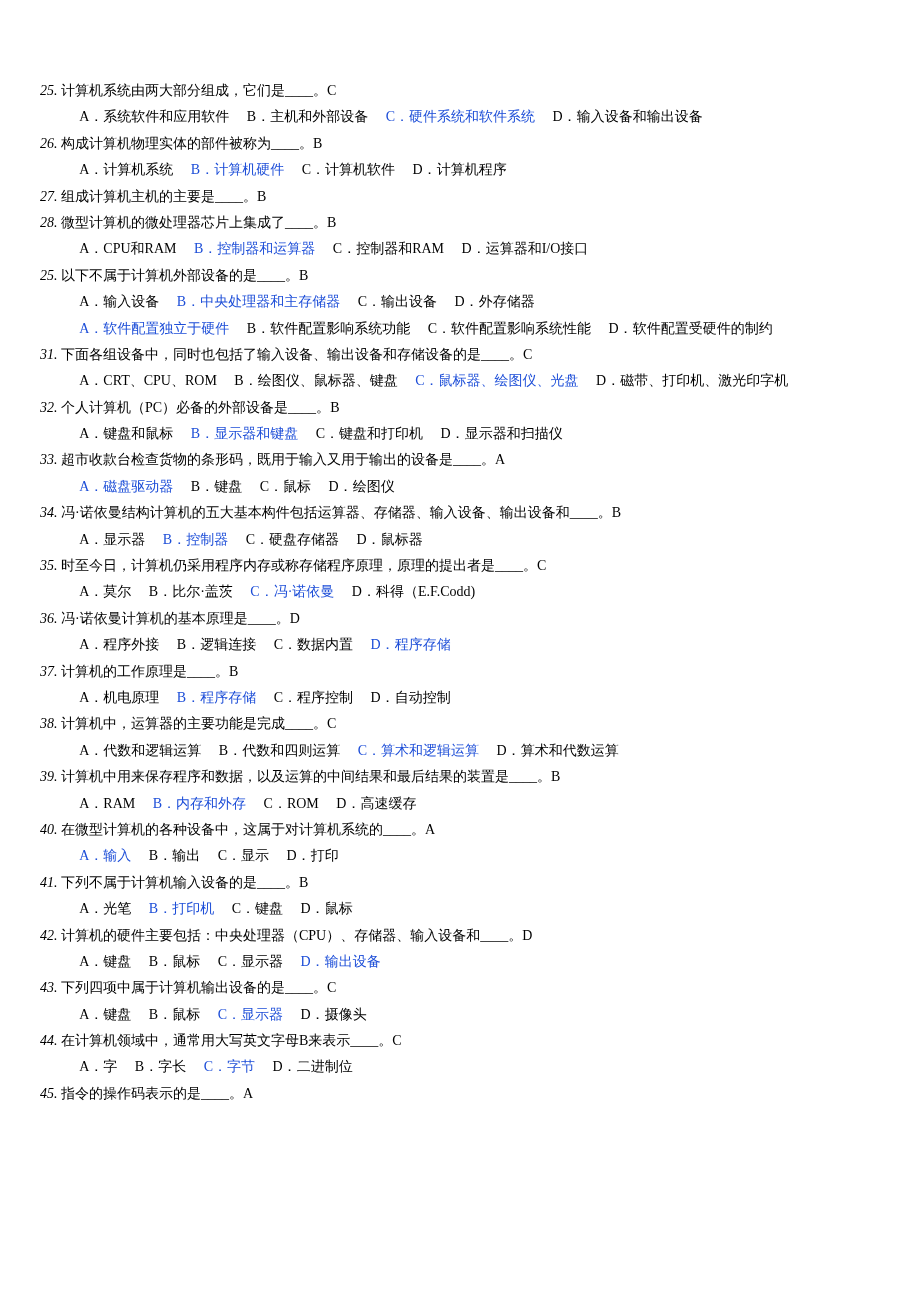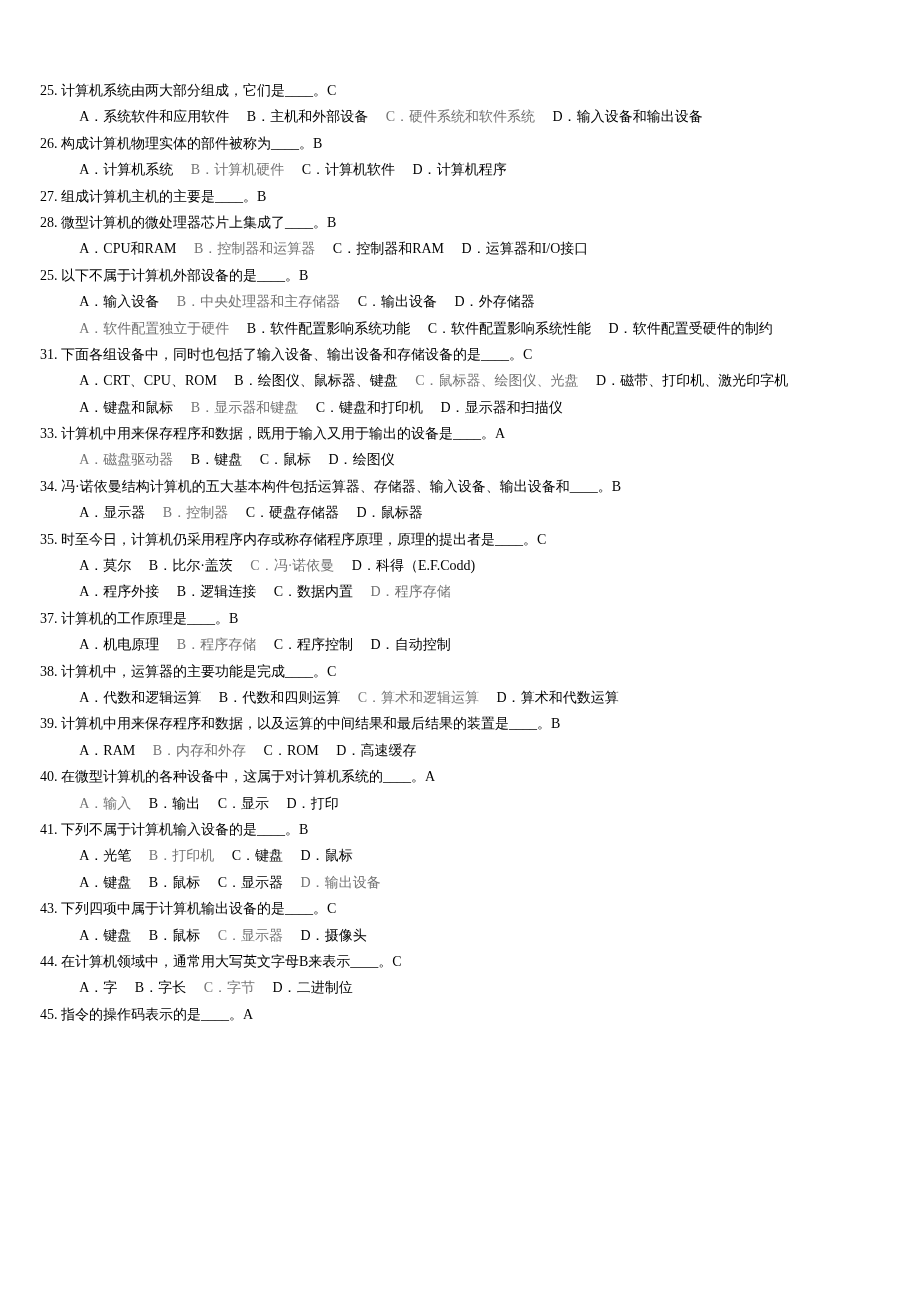--- a/index.html
+++ b/index.html
@@ -24,24 +24,25 @@
     margin-bottom: 4px;
   }
   .opt {
     display: inline;
     white-space: nowrap;
   }
   .opt + .opt {
     margin-left: 1em;
   }
   .correct {
-    color: #737373;
+    color: #1d4ed8;
   }
   .num {
     display: inline-block;
+    font-style: italic;
   }
   .ans {
     margin-left: 0;
   }
 </style>
 </head>
 <body>
 
 <div id="container">
     <div class="q q-line"><span class="num">25.</span> <span>计算机系统由两大部分组成，它们是____。</span><span class="ans">C</span></div>
@@ -49,37 +50,40 @@
     <div class="q q-line"><span class="num">26.</span> <span>构成计算机物理实体的部件被称为____。</span><span class="ans">B</span></div>
     <div class="opts"><span class="opt"><span>A．</span><span>计算机系统</span></span>  <span class="opt correct"><span>B．</span><span>计算机硬件</span></span>  <span class="opt"><span>C．</span><span>计算机软件</span></span>  <span class="opt"><span>D．</span><span>计算机程序</span></span></div>
     <div class="q q-line"><span class="num">27.</span> <span>组成计算机主机的主要是____。</span><span class="ans">B</span></div>
     <div class="q q-line"><span class="num">28.</span> <span>微型计算机的微处理器芯片上集成了____。</span><span class="ans">B</span></div>
     <div class="opts"><span class="opt"><span>A．</span><span>CPU和RAM</span></span>  <span class="opt correct"><span>B．</span><span>控制器和运算器</span></span>  <span class="opt"><span>C．</span><span>控制器和RAM</span></span>  <span class="opt"><span>D．</span><span>运算器和I/O接口</span></span></div>
     <div class="q q-line"><span class="num">25.</span> <span>以下不属于计算机外部设备的是____。</span><span class="ans">B</span></div>
     <div class="opts"><span class="opt"><span>A．</span><span>输入设备</span></span>  <span class="opt correct"><span>B．</span><span>中央处理器和主存储器</span></span>  <span class="opt"><span>C．</span><span>输出设备</span></span>  <span class="opt"><span>D．</span><span>外存储器</span></span></div>
     <div class="opts"><span class="opt correct"><span>A．</span><span>软件配置独立于硬件</span></span>  <span class="opt"><span>B．</span><span>软件配置影响系统功能</span></span>  <span class="opt"><span>C．</span><span>软件配置影响系统性能</span></span>  <span class="opt"><span>D．</span><span>软件配置受硬件的制约</span></span></div>
     <div class="q q-line"><span class="num">31.</span> <span>下面各组设备中，同时也包括了输入设备、输出设备和存储设备的是____。</span><span class="ans">C</span></div>
     <div class="opts"><span class="opt"><span>A．</span><span>CRT、CPU、ROM</span></span>  <span class="opt"><span>B．</span><span>绘图仪、鼠标器、键盘</span></span>  <span class="opt correct"><span>C．</span><span>鼠标器、绘图仪、光盘</span></span>  <span class="opt"><span>D．</span><span>磁带、打印机、激光印字机</span></span></div>
+    <div class="q q-line"><span class="num">32.</span> <span>个人计算机（PC）必备的外部设备是____。</span><span class="ans">B</span></div>
     <div class="opts"><span class="opt"><span>A．</span><span>键盘和鼠标</span></span>  <span class="opt correct"><span>B．</span><span>显示器和键盘</span></span>  <span class="opt"><span>C．</span><span>键盘和打印机</span></span>  <span class="opt"><span>D．</span><span>显示器和扫描仪</span></span></div>
-    <div class="q q-line"><span class="num">33.</span> <span>计算机中用来保存程序和数据，既用于输入又用于输出的设备是____。</span><span class="ans">A</span></div>
+    <div class="q q-line"><span class="num">33.</span> <span>超市收款台检查货物的条形码，既用于输入又用于输出的设备是____。</span><span class="ans">A</span></div>
     <div class="opts"><span class="opt correct"><span>A．</span><span>磁盘驱动器</span></span>  <span class="opt"><span>B．</span><span>键盘</span></span>  <span class="opt"><span>C．</span><span>鼠标</span></span>  <span class="opt"><span>D．</span><span>绘图仪</span></span></div>
     <div class="q q-line"><span class="num">34.</span> <span>冯·诺依曼结构计算机的五大基本构件包括运算器、存储器、输入设备、输出设备和____。</span><span class="ans">B</span></div>
     <div class="opts"><span class="opt"><span>A．</span><span>显示器</span></span>  <span class="opt correct"><span>B．</span><span>控制器</span></span>  <span class="opt"><span>C．</span><span>硬盘存储器</span></span>  <span class="opt"><span>D．</span><span>鼠标器</span></span></div>
     <div class="q q-line"><span class="num">35.</span> <span>时至今日，计算机仍采用程序内存或称存储程序原理，原理的提出者是____。</span><span class="ans">C</span></div>
     <div class="opts"><span class="opt"><span>A．</span><span>莫尔</span></span>  <span class="opt"><span>B．</span><span>比尔·盖茨</span></span>  <span class="opt correct"><span>C．</span><span>冯·诺依曼</span></span>  <span class="opt"><span>D．</span><span>科得（E.F.Codd)</span></span></div>
+    <div class="q q-line"><span class="num">36.</span> <span>冯·诺依曼计算机的基本原理是____。</span><span class="ans">D</span></div>
     <div class="opts"><span class="opt"><span>A．</span><span>程序外接</span></span>  <span class="opt"><span>B．</span><span>逻辑连接</span></span>  <span class="opt"><span>C．</span><span>数据内置</span></span>  <span class="opt correct"><span>D．</span><span>程序存储</span></span></div>
     <div class="q q-line"><span class="num">37.</span> <span>计算机的工作原理是____。</span><span class="ans">B</span></div>
     <div class="opts"><span class="opt"><span>A．</span><span>机电原理</span></span>  <span class="opt correct"><span>B．</span><span>程序存储</span></span>  <span class="opt"><span>C．</span><span>程序控制</span></span>  <span class="opt"><span>D．</span><span>自动控制</span></span></div>
     <div class="q q-line"><span class="num">38.</span> <span>计算机中，运算器的主要功能是完成____。</span><span class="ans">C</span></div>
     <div class="opts"><span class="opt"><span>A．</span><span>代数和逻辑运算</span></span>  <span class="opt"><span>B．</span><span>代数和四则运算</span></span>  <span class="opt correct"><span>C．</span><span>算术和逻辑运算</span></span>  <span class="opt"><span>D．</span><span>算术和代数运算</span></span></div>
     <div class="q q-line"><span class="num">39.</span> <span>计算机中用来保存程序和数据，以及运算的中间结果和最后结果的装置是____。</span><span class="ans">B</span></div>
     <div class="opts"><span class="opt"><span>A．</span><span>RAM</span></span>  <span class="opt correct"><span>B．</span><span>内存和外存</span></span>  <span class="opt"><span>C．</span><span>ROM</span></span>  <span class="opt"><span>D．</span><span>高速缓存</span></span></div>
     <div class="q q-line"><span class="num">40.</span> <span>在微型计算机的各种设备中，这属于对计算机系统的____。</span><span class="ans">A</span></div>
     <div class="opts"><span class="opt correct"><span>A．</span><span>输入</span></span>  <span class="opt"><span>B．</span><span>输出</span></span>  <span class="opt"><span>C．</span><span>显示</span></span>  <span class="opt"><span>D．</span><span>打印</span></span></div>
     <div class="q q-line"><span class="num">41.</span> <span>下列不属于计算机输入设备的是____。</span><span class="ans">B</span></div>
     <div class="opts"><span class="opt"><span>A．</span><span>光笔</span></span>  <span class="opt correct"><span>B．</span><span>打印机</span></span>  <span class="opt"><span>C．</span><span>键盘</span></span>  <span class="opt"><span>D．</span><span>鼠标</span></span></div>
+    <div class="q q-line"><span class="num">42.</span> <span>计算机的硬件主要包括：中央处理器（CPU）、存储器、输入设备和____。</span><span class="ans">D</span></div>
     <div class="opts"><span class="opt"><span>A．</span><span>键盘</span></span>  <span class="opt"><span>B．</span><span>鼠标</span></span>  <span class="opt"><span>C．</span><span>显示器</span></span>  <span class="opt correct"><span>D．</span><span>输出设备</span></span></div>
     <div class="q q-line"><span class="num">43.</span> <span>下列四项中属于计算机输出设备的是____。</span><span class="ans">C</span></div>
     <div class="opts"><span class="opt"><span>A．</span><span>键盘</span></span>  <span class="opt"><span>B．</span><span>鼠标</span></span>  <span class="opt correct"><span>C．</span><span>显示器</span></span>  <span class="opt"><span>D．</span><span>摄像头</span></span></div>
     <div class="q q-line"><span class="num">44.</span> <span>在计算机领域中，通常用大写英文字母B来表示____。</span><span class="ans">C</span></div>
     <div class="opts"><span class="opt"><span>A．</span><span>字</span></span>  <span class="opt"><span>B．</span><span>字长</span></span>  <span class="opt correct"><span>C．</span><span>字节</span></span>  <span class="opt"><span>D．</span><span>二进制位</span></span></div>
     <div class="q q-line"><span class="num">45.</span> <span>指令的操作码表示的是____。</span><span class="ans">A</span></div>
   </div>
 
 </body></html>

